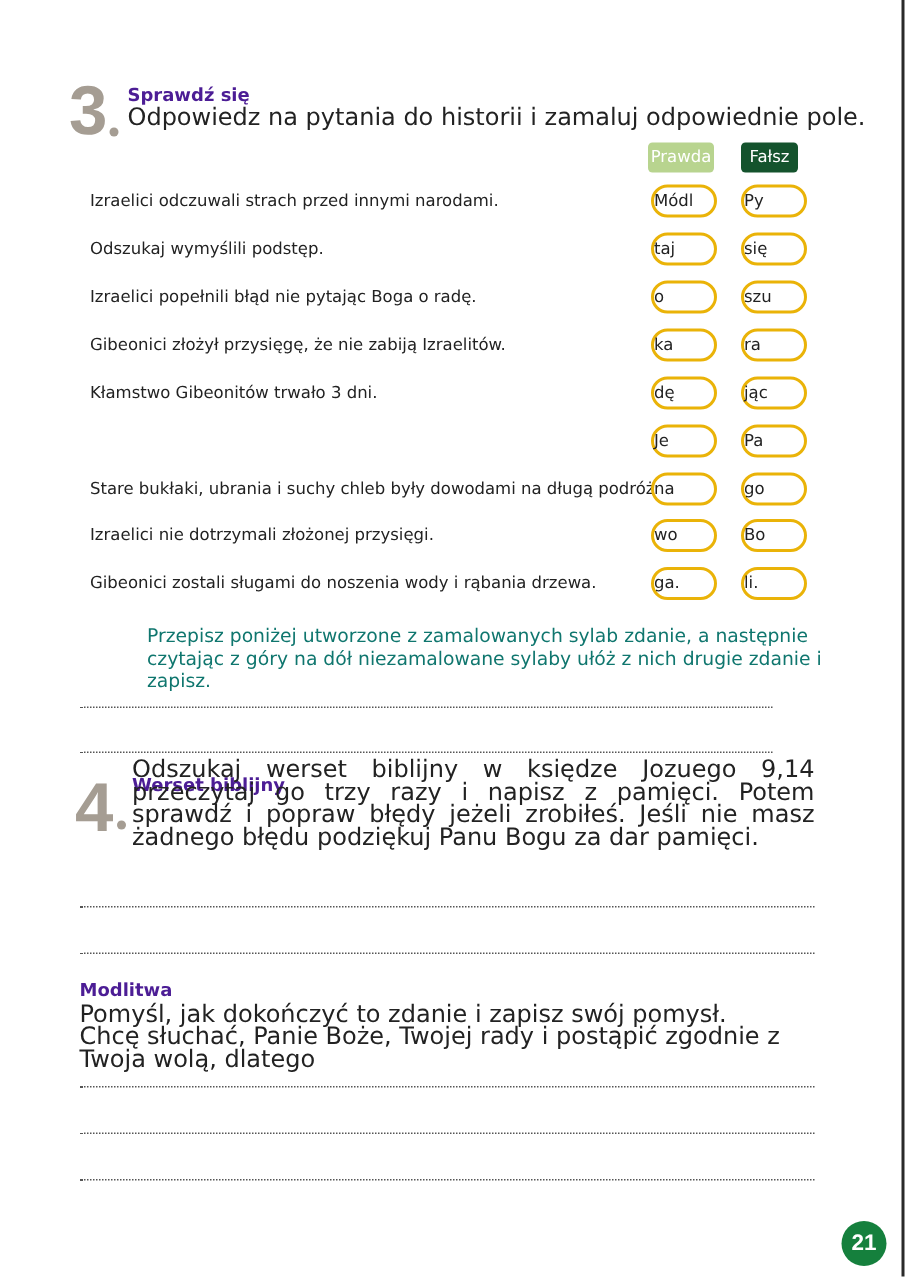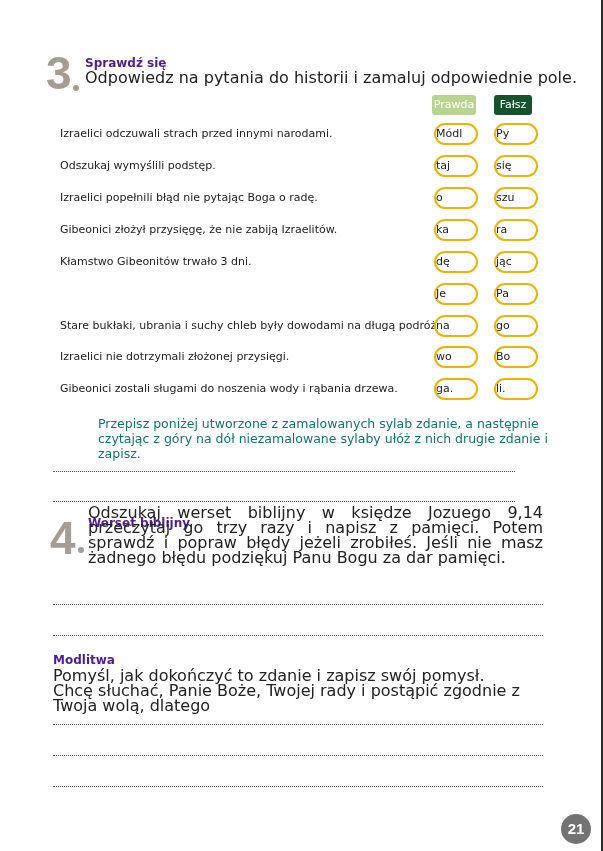--- a/index.html
+++ b/index.html
@@ -29,21 +29,21 @@
   }
   .pill.t { left: 374px; }
   .pill.f { left: 434px; }
   .instr {
     position: absolute; left: 53px; top: 416px; width: 490px; font-size: 12.5px; line-height: 15px; color: #0f766e; margin-left: 45px;
   }
   .dotline { position: absolute; left: 53px; width: 462px; height: 0; border-top: 1px dotted #555; }
   .dotline.w { width: 490px; }
   .page-num {
     position: absolute; left: 561px; top: 814px; width: 30px; height: 30px; border-radius: 50%;
-    background: #737373; color: #fff; font-weight: bold; font-size: 15px; line-height: 30px; text-align: center;
+    background: #15803d; color: #fff; font-weight: bold; font-size: 15px; line-height: 30px; text-align: center;
     font-family: "Liberation Sans", sans-serif;
   }
 </style>
 </head>
 <body>
 
 <div class="right-edge"></div>
 
 <div class="sec-num" style="left:46px; top:50px;">3</div>
 <div class="sec-dot" style="left:73px; top:85px;"></div>

